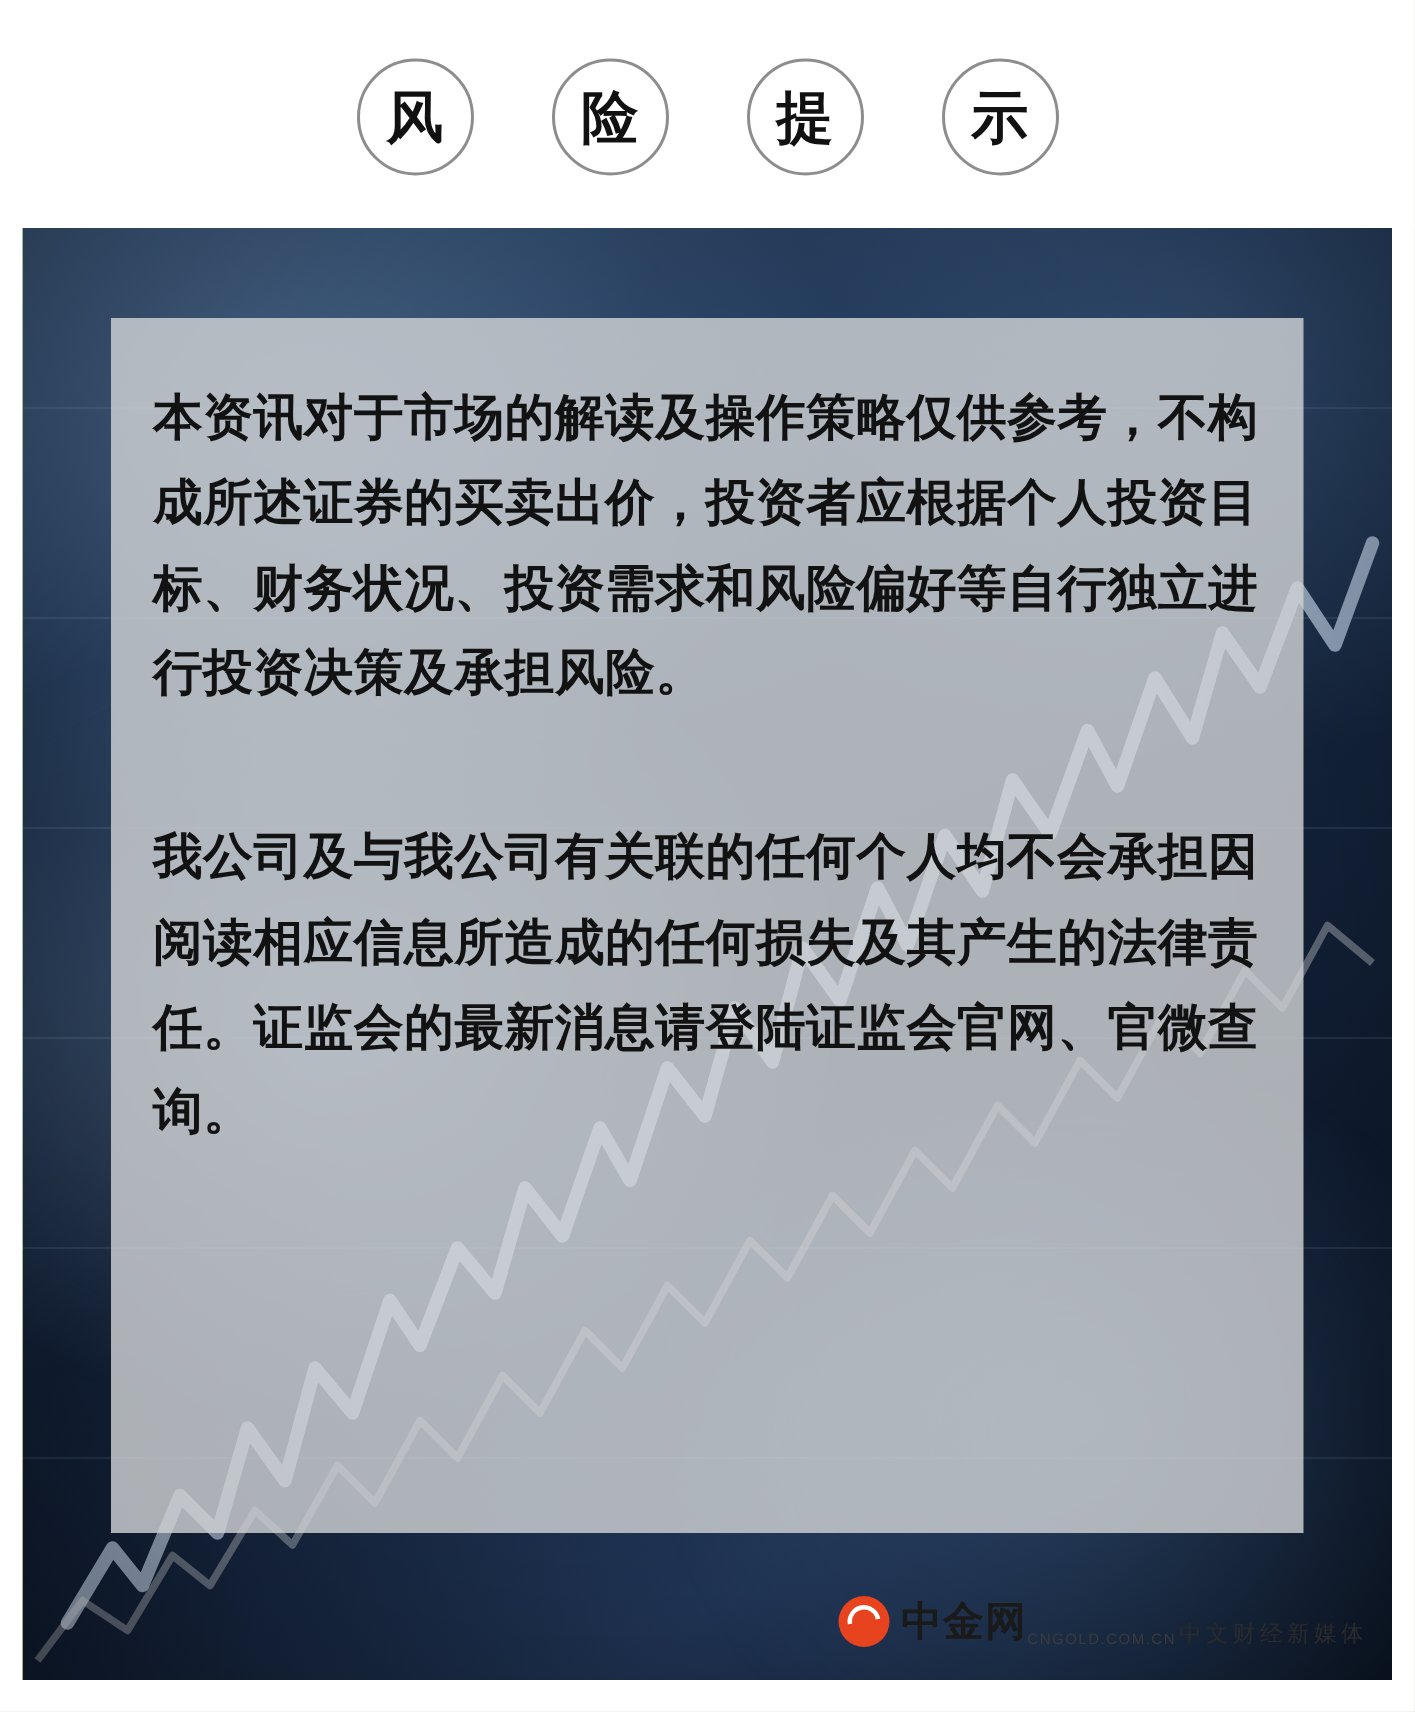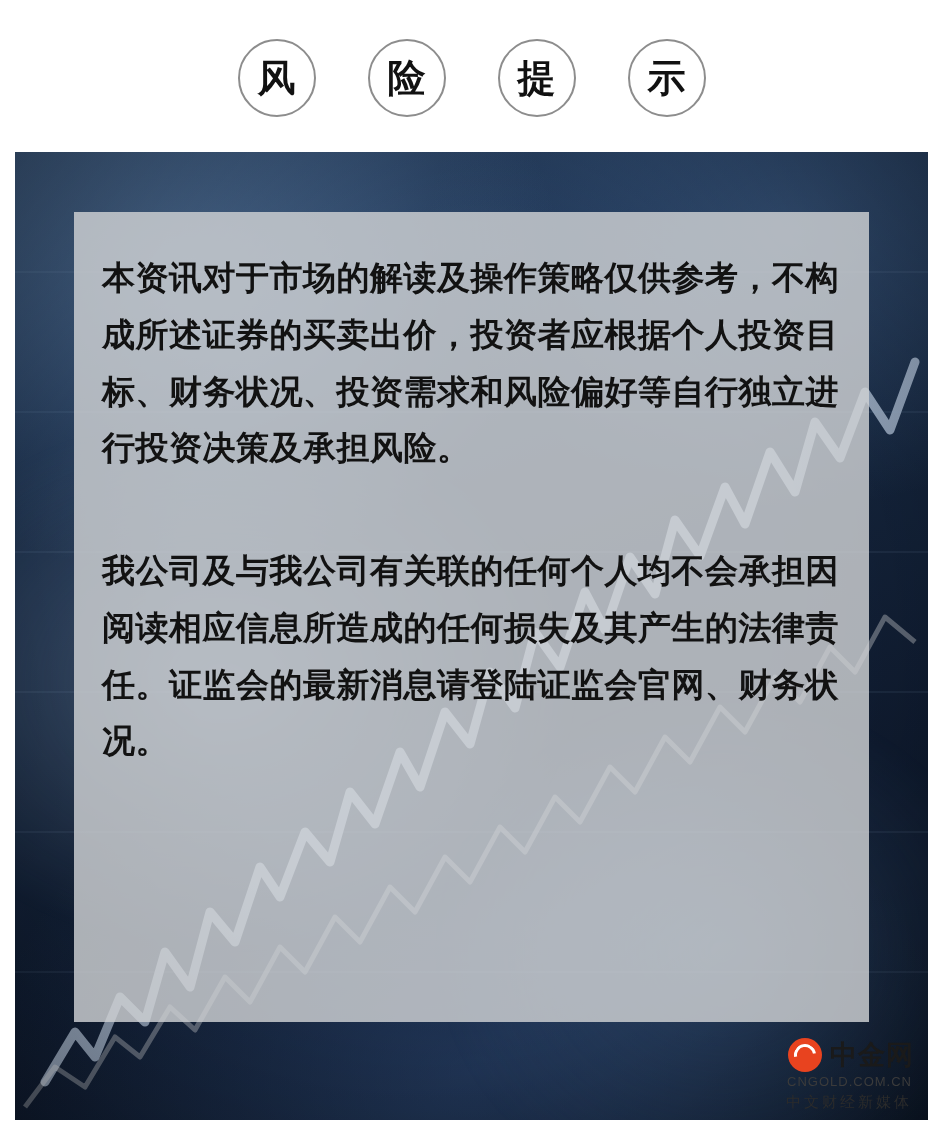--- a/index.html
+++ b/index.html
@@ -118,23 +118,23 @@
     margin: 0;
   }
   .para + .para {
     margin-top: 66px;
   }
 
   
   .footer {
     position: absolute;
     right: 14px;
-    bottom: 8px;
-    display: flex;
-    flex-direction: column;
+    bottom: 21px;
+    display: flex;
+    flex-direction: row;
     align-items: flex-end;
     justify-content: flex-end;
   }
   .logo-row {
     display: flex;
     align-items: center;
     gap: 8px;
   }
   .logo-mark {
     width: 34px;
@@ -158,21 +158,21 @@
   }
   .logo-text {
     font-family: "DejaVu Serif", "Liberation Serif", serif;
     font-size: 27px;
     font-weight: 700;
     color: #1a1a1a;
     letter-spacing: 1px;
   }
   .logo-url {
     font-family: "Liberation Sans", sans-serif;
-    font-size: 13px;
+    font-size: 10px;
     color: #3b3b3b;
     letter-spacing: 1px;
     margin-top: 1px;
     margin-right: 2px;
   }
   .logo-tagline {
     font-family: Liberation Sans, sans-serif;
     font-size: 15px;
     color: #2b2b2b;
     letter-spacing: 3px;
@@ -213,21 +213,21 @@
       <line x1="0" y1="540" x2="913" y2="540"></line>
       <line x1="0" y1="680" x2="913" y2="680"></line>
       <line x1="0" y1="820" x2="913" y2="820"></line>
     </g>
   </svg>
 
   <div class="vignette"></div>
 
   <div class="panel">
     <p class="para">本资讯对于市场的解读及操作策略仅供参考，不构成所述证券的买卖出价，投资者应根据个人投资目标、财务状况、投资需求和风险偏好等自行独立进行投资决策及承担风险。</p>
-    <p class="para">我公司及与我公司有关联的任何个人均不会承担因阅读相应信息所造成的任何损失及其产生的法律责任。证监会的最新消息请登陆证监会官网、财务状况。</p>
+    <p class="para">我公司及与我公司有关联的任何个人均不会承担因阅读相应信息所造成的任何损失及其产生的法律责任。证监会的最新消息请登陆证监会官网、官微查询。</p>
   </div>
 
   <div class="footer">
     <div class="logo-row">
       <span class="logo-mark"></span>
       <span class="logo-text">中金网</span>
     </div>
     <div class="logo-url">CNGOLD.COM.CN</div>
     <div class="logo-tagline">中文财经新媒体</div>
   </div>

